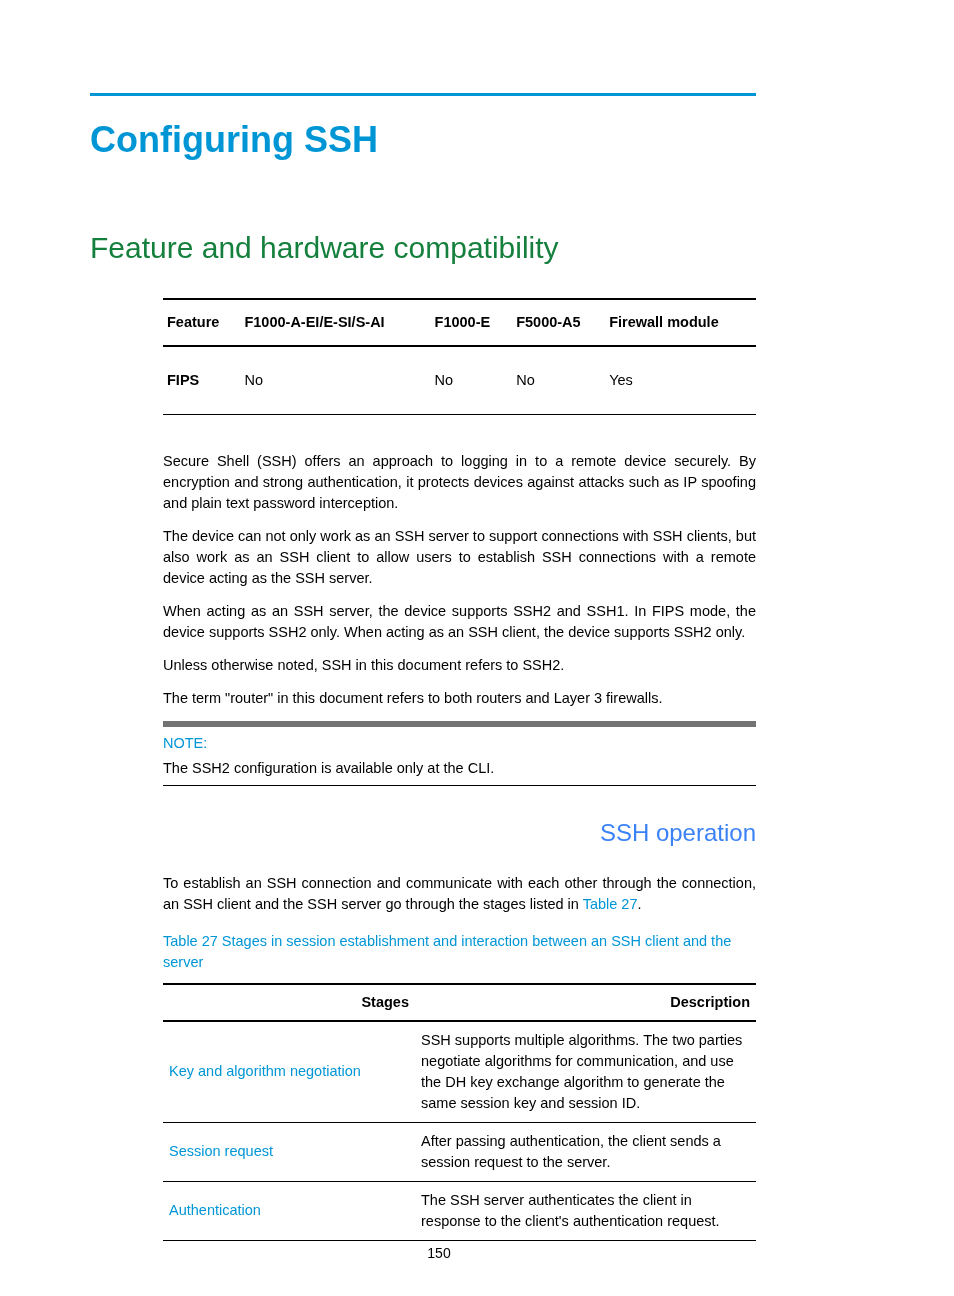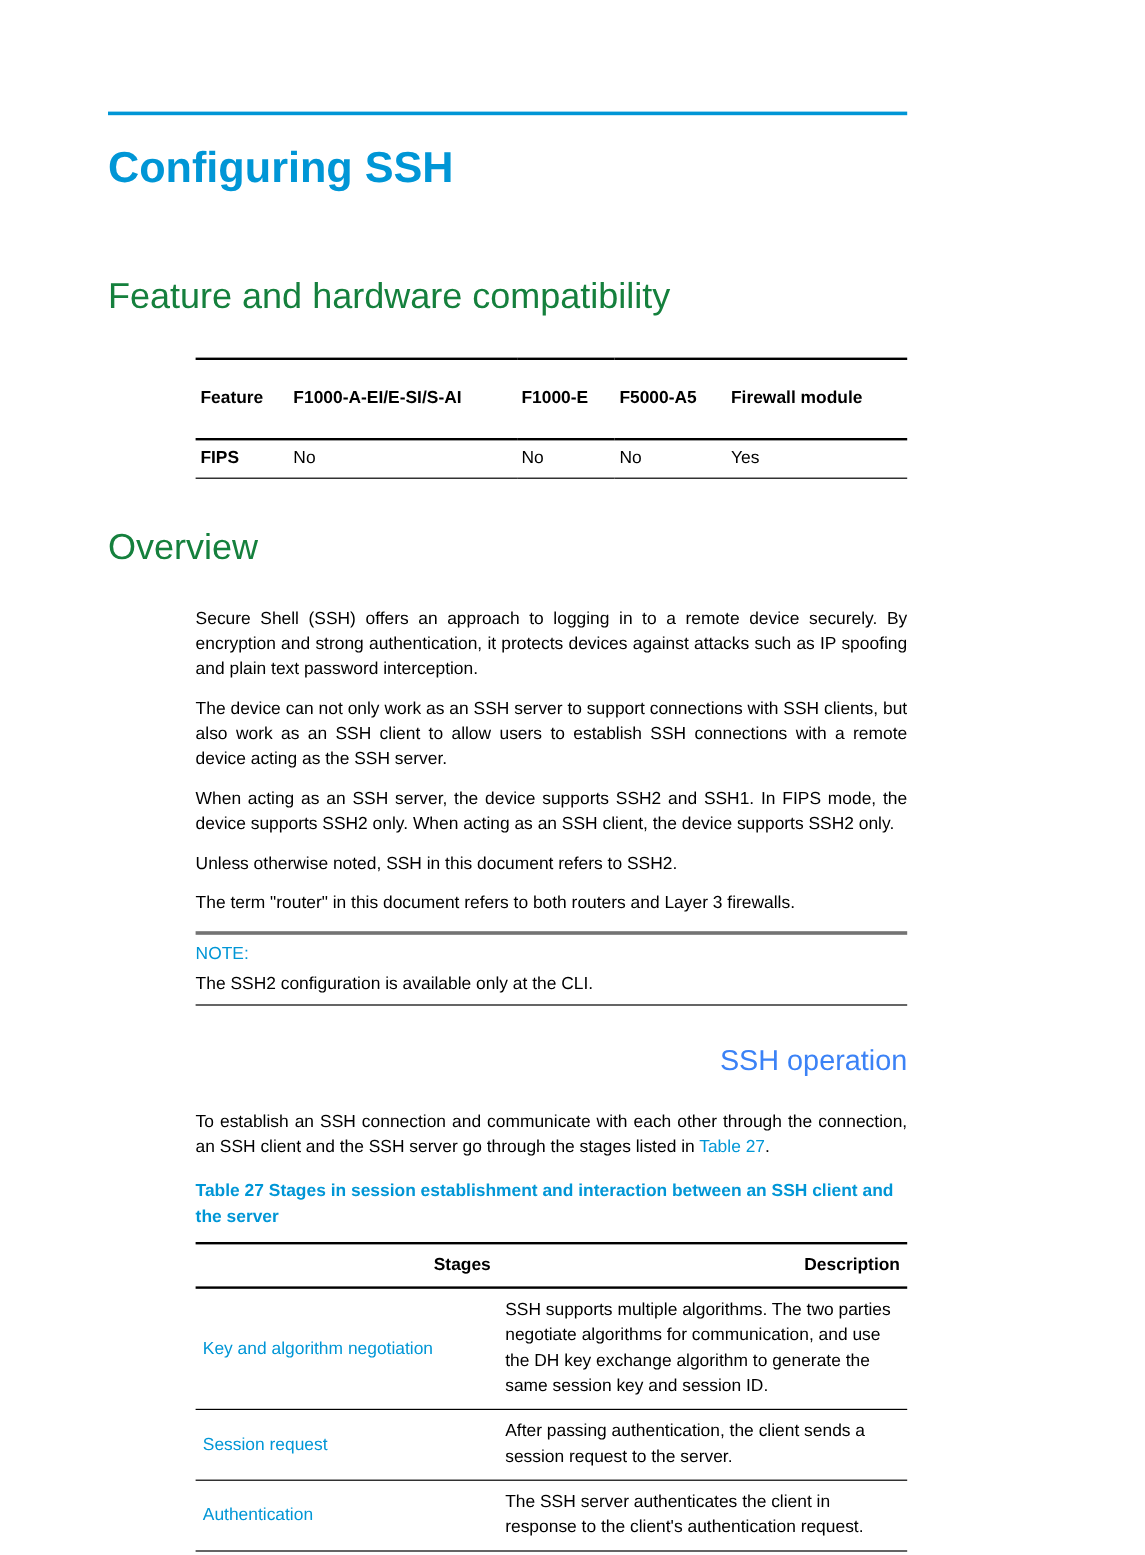--- a/index.html
+++ b/index.html
@@ -55,49 +55,49 @@
   
   table.compat {
     width: 100%;
     border-collapse: collapse;
     font-size: 14.5px;
     margin-bottom: 36px;
   }
   table.compat thead tr th {
     text-align: left;
     font-weight: bold;
-    padding: 22px 4px;
+    padding: 12px 4px;
     border-top: 2px solid #000;
     border-bottom: 2px solid #000;
   }
   table.compat tbody tr td {
-    padding: 5px 4px;
+    padding: 23px 4px;
     border-bottom: 1px solid #000;
     margin-top: 36px;
   }
   table.compat tbody tr td:first-child { font-weight: bold; }
   
   .note-box {
-    border-top: 3px solid #737373;
+    border-top: 6px solid #737373;
     border-bottom: 1px solid #000;
     padding: 6px 0 6px 0;
     margin: 12px 0 0 0;
   }
   .note-label {
     color: #0096d6;
     font-size: 14.5px;
     margin-bottom: 4px;
   }
   .note-text {
     font-size: 14.5px;
   }
   
   .table-caption {
     color: #0096d6;
-    font-weight: bold;
+    font-weight: normal;
     font-size: 14.5px;
     margin: 16px 0 10px 0;
   }
   table.stages {
     width: 100%;
     border-collapse: collapse;
     font-size: 14.5px;
   }
   table.stages thead th {
     text-align: right;
@@ -150,21 +150,20 @@
           <td>FIPS</td>
           <td>No</td>
           <td>No</td>
           <td>No</td>
           <td>Yes</td>
         </tr>
       </tbody>
     </table>
   </div>
 
-  <h2 class="section">Overview</h2>
 
   <div class="content-indent">
     <p>Secure Shell (SSH) offers an approach to logging in to a remote device securely. By encryption and strong authentication, it protects devices against attacks such as IP spoofing and plain text password interception.</p>
     <p>The device can not only work as an SSH server to support connections with SSH clients, but also work as an SSH client to allow users to establish SSH connections with a remote device acting as the SSH server.</p>
     <p>When acting as an SSH server, the device supports SSH2 and SSH1. In FIPS mode, the device supports SSH2 only. When acting as an SSH client, the device supports SSH2 only.</p>
     <p>Unless otherwise noted, SSH in this document refers to SSH2.</p>
     <p>The term "router" in this document refers to both routers and Layer 3 firewalls.</p>
 
     <div class="note-box">
       <div class="note-label">NOTE:</div>

